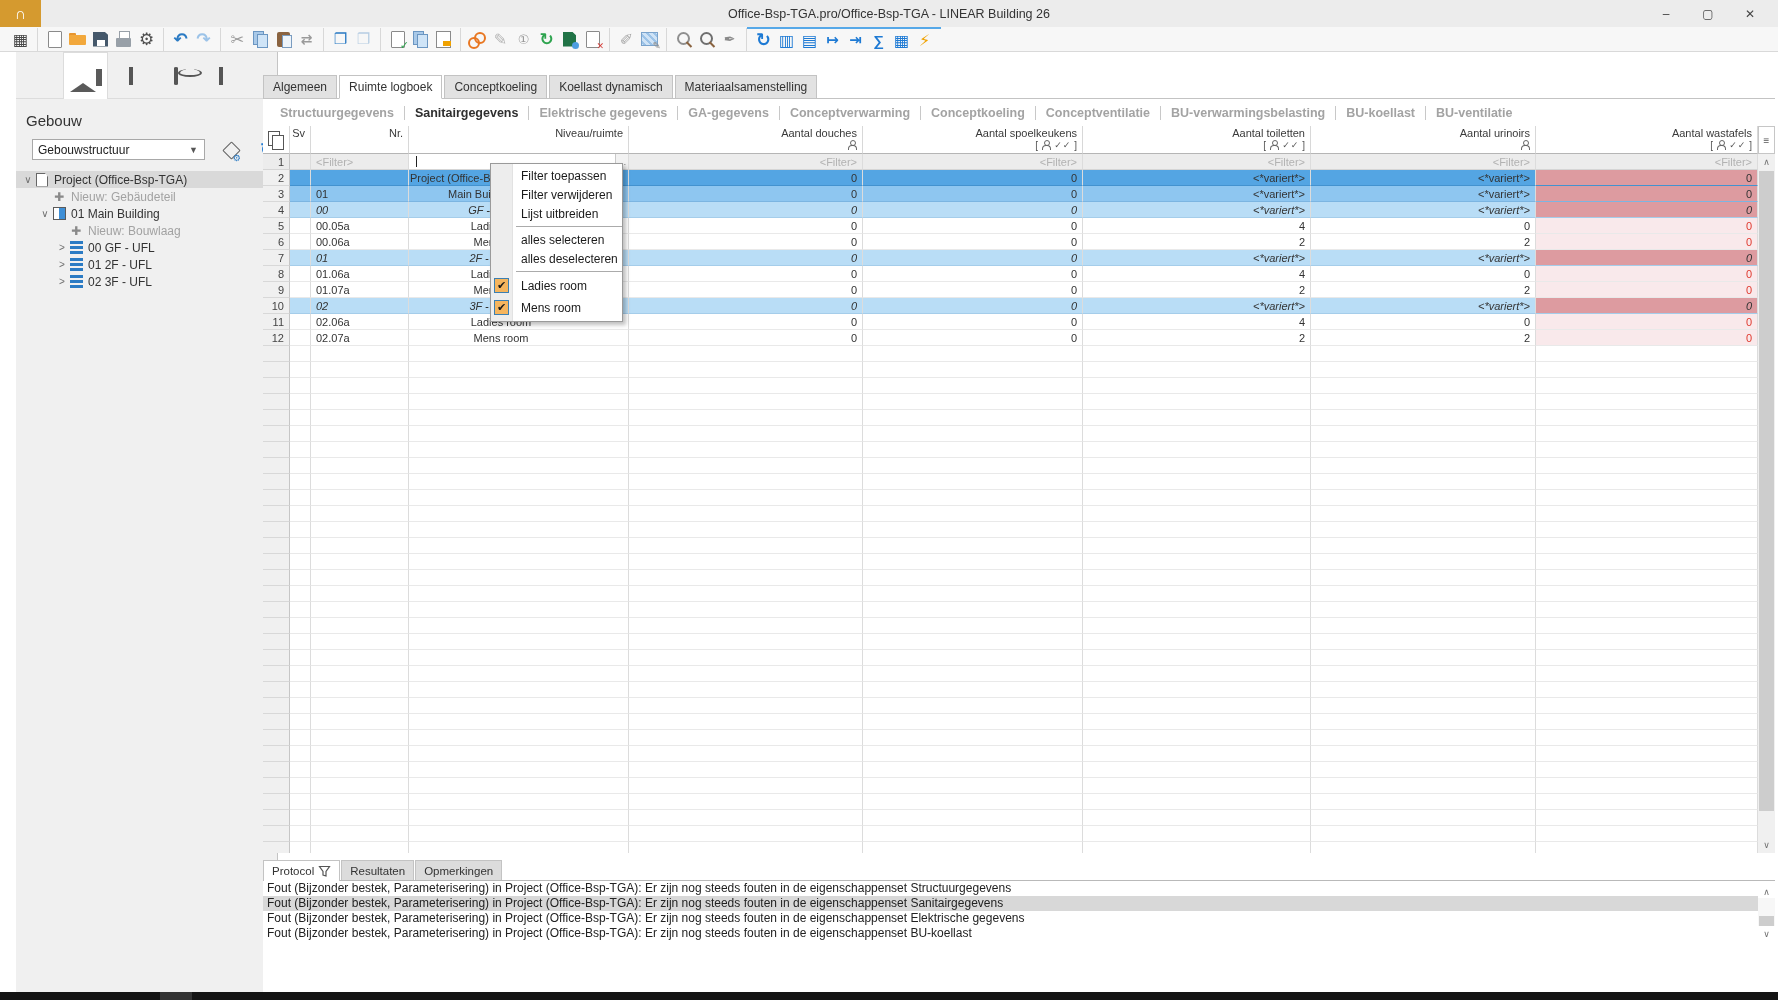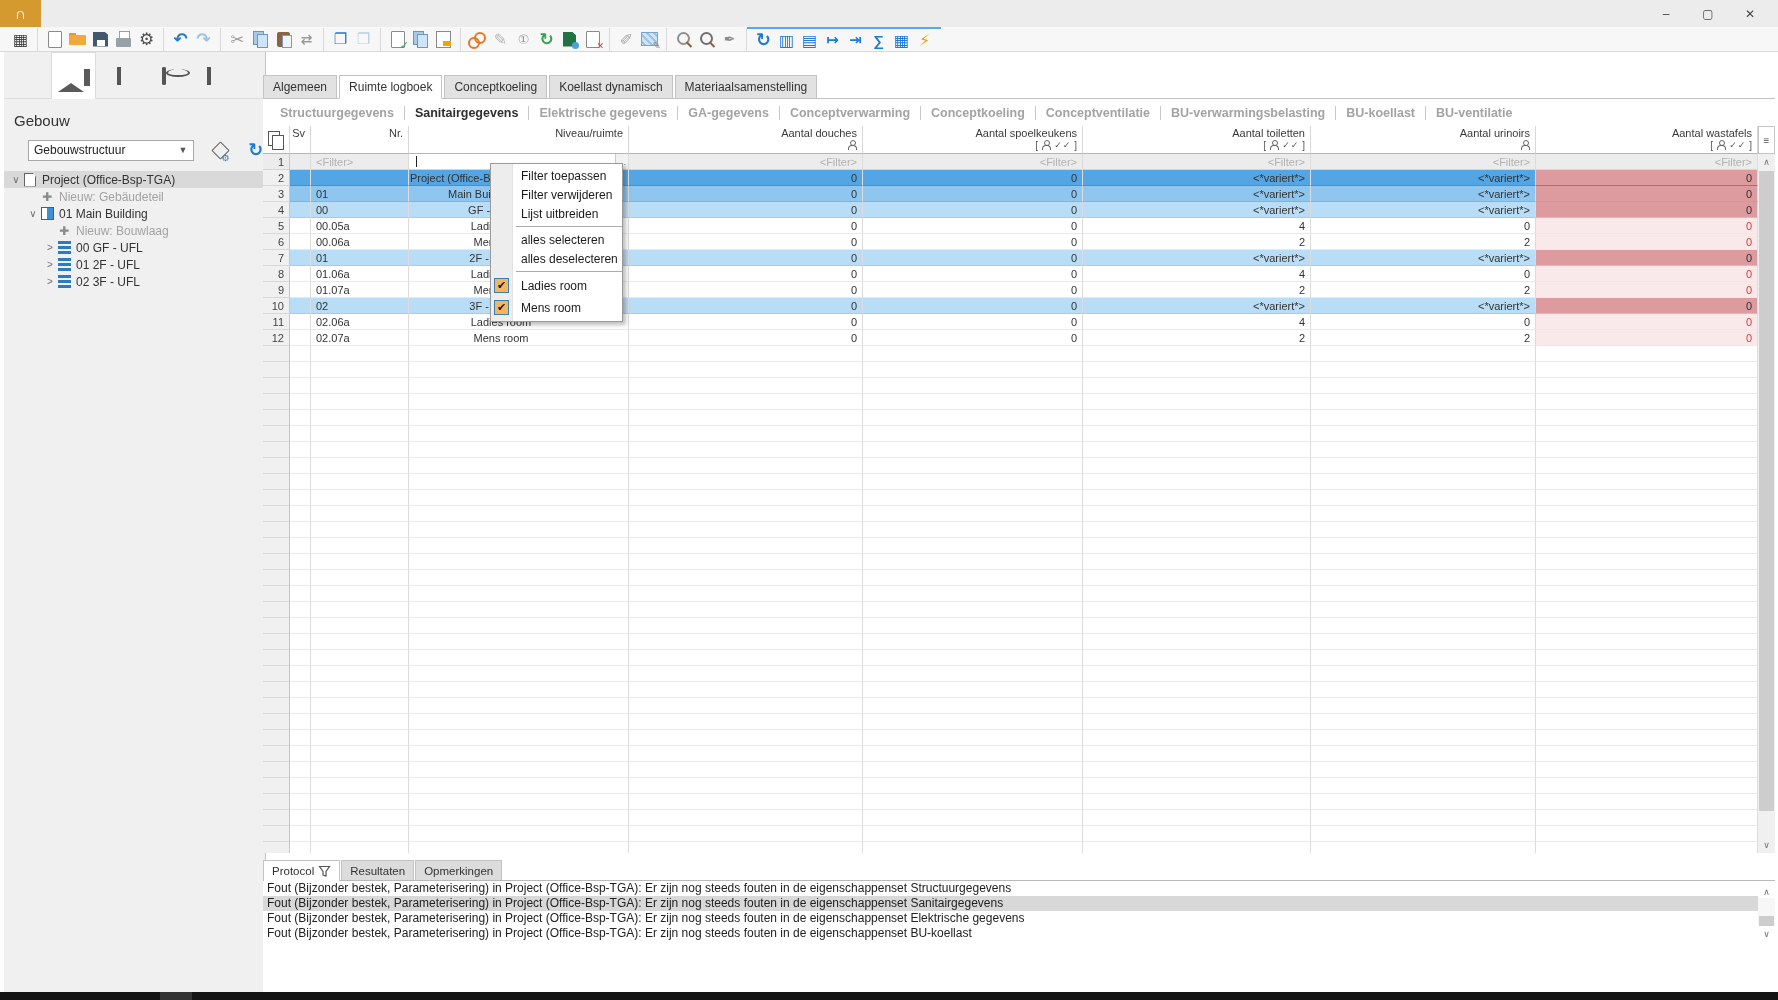--- a/index.html
+++ b/index.html
@@ -38,34 +38,34 @@
   .sh-link::after { content:""; position:absolute; right:3px; top:4px; width:8px; height:8px; border:2px solid #e87722; border-radius:50%; }
   .sh-excel::before { content:""; width:13px; height:15px; background:#217346; clip-path:polygon(0 0,70% 0,100% 25%,100% 100%,0 100%); }
   .sh-excel::after { content:""; position:absolute; right:2px; bottom:1px; width:7px; height:7px; background:#4d9de0; border-radius:50%; }
   .sh-map::before { content:""; width:15px; height:12px; border:1px solid #7aa3cc; background:linear-gradient(45deg,#cfe3f6 25%,#9cc3e8 25%,#9cc3e8 50%,#cfe3f6 50%,#cfe3f6 75%,#9cc3e8 75%); background-size:7px 7px; }
   .sh-map::after { content:"✎"; position:absolute; right:0; bottom:-1px; font-size:10px; color:#8a8a8a; }
   .sh-search::before { content:""; position:absolute; top:4px; left:5px; width:9px; height:9px; border:2px solid #8f8f8f; border-radius:50%; }
   .sh-search::after { content:""; position:absolute; bottom:2px; right:5px; width:2px; height:7px; background:#8a6340; transform:rotate(-45deg); }
   .sh-search2::before { border-color:#6f6f6f; }
 
   
-  #sidebar { position:absolute; left:4px; top:52px; width:262px; height:940px; background:#f0f0f0; border-right:1px solid #c4c4c4; }
+  #sidebar { position:absolute; left:16px; top:52px; width:262px; height:940px; background:#f0f0f0; border-right:1px solid #c4c4c4; }
   #sidenav { display:flex; height:47px; border-bottom:1px solid #dcdcdc; padding-left:2px; }
   .navtab { width:45px; height:47px; display:flex; align-items:center; justify-content:center; position:relative; }
   .navtab.active { background:#fff; border:1px solid #dcdcdc; border-bottom:none; }
   .nav-ham::before { content:""; width:24px; height:3.5px; background:#555; border-radius:1px; box-shadow:0 8px 0 #555, 0 16px 0 #555; margin-bottom:16px; }
   .nav-house { flex-direction:column; }
   .nav-house::before { content:""; width:0; height:0; border-left:13px solid transparent; border-right:13px solid transparent; border-bottom:9px solid #5a5a5a; }
   .nav-house::after { content:""; width:20px; height:13px; border:3px solid #5a5a5a; border-top:none; background:#fff; }
   .nav-list::before { content:""; width:22px; height:18px; border:2.5px solid #555; background:linear-gradient(90deg,#555 5px,transparent 5px,transparent 7px,#b9b9b9 7px); background-size:100% 4px; }
   .nav-db::before { content:""; width:20px; height:17px; border:2.5px solid #555; border-radius:10px/5px; }
   .nav-db::after { content:""; position:absolute; top:17px; width:20px; height:6px; border:2.5px solid #555; border-radius:50%; border-top:none; }
   .nav-report::before { content:""; width:22px; height:18px; border:2.5px solid #555; background:linear-gradient(#555 6px,transparent 6px,transparent 8px,#9a9a9a 8px,#9a9a9a 10px,transparent 10px); }
   #sb-heading { font-size:15px; color:#333; padding:13px 0 10px 10px; }
-  #sb-controls { display:flex; align-items:center; padding-left:24px; gap:17px; }
+  #sb-controls { display:flex; padding-left:16px; gap:17px; }
   #structure-select { width:198px; height:21px; background:#fff; border:1px solid #a8a8a8; display:flex; align-items:center; font-size:12px; padding-left:5px; color:#222; position:relative; }
   #structure-select .caret { margin-left:auto; padding-right:6px; color:#555; font-size:9px; }
   .sb-tool { width:22px; height:22px; display:flex; align-items:center; justify-content:center; position:relative; }
   .dd-tag::before { content:""; width:11px; height:11px; border:1.5px solid #666; transform:rotate(45deg); border-radius:1px; }
   .dd-tag::after { content:"⚙"; position:absolute; right:0; bottom:-2px; font-size:9px; color:#2b7bc4; }
   .dd-refresh { color:#1e7ad4; font-size:18px; font-weight:bold; }
   #tree { margin-top:10px; }
   .trow-item { height:17px; display:flex; align-items:center; font-size:12px; color:#333; }
   .trow-item.selected { background:#d9d9d9; }
   .trow-item.muted .tlabel { color:#a2a2a2; }
@@ -102,21 +102,21 @@
   .hdr-copy::after { content:""; position:absolute; left:5px; top:5px; width:10px; height:13px; border:1.5px solid #555; background:#fff; }
   
   .frow .c { background:#ececec; color:#b2b2b2; border-bottom:1px solid #d5d5d5; }
   .frow .rn { color:#444; }
   #fniveau { background:#fff !important; position:relative; }
   #fniveau .caret-line { width:1px; height:11px; background:#222; margin-left:2px; }
   #fniveau .dots-btn { position:absolute; right:0; top:0; width:13px; height:15px; background:#f2f2f2; border-left:1px solid #c9c9c9; color:#777; font-size:9px; display:flex; align-items:center; justify-content:center; }
   
   .tone-sel .c:not(.rn) { background:#54a5e3; border-bottom-color:#4392cf; }
   .tone-mid .c:not(.rn) { background:#8ec6f0; border-bottom-color:#7cb5e1; }
-  .tone-light .c:not(.rn) { background:#b9ddf6; border-bottom-color:#a5cdea; }
+  .tone-light .c:not(.rn) { background:#b9ddf6; border-bottom-color:#a5cdea;font-style:italic; }
   .werr-dark { background:#dd9ba0 !important; color:#333 !important; }
   .werr-light { background:#f9e9eb !important; color:#e03a2f !important; }
   
   .person { width:10px; height:11px; position:relative; display:inline-block; }
   .person::before { content:""; position:absolute; left:2.5px; top:0; width:4px; height:4px; border:1px solid #666; border-radius:50%; }
   .person::after { content:""; position:absolute; left:0.5px; top:5.5px; width:7px; height:4px; border:1px solid #666; border-bottom:none; border-radius:4px 4px 0 0; }
   .chk2 { letter-spacing:1px; font-size:9px; color:#555; }
   .brk { color:#555; font-size:10px; }
   
   #vscroll { position:absolute; right:0; top:0; width:17px; height:727px; }
@@ -148,20 +148,21 @@
   #ps-down { position:absolute; bottom:0; left:0; right:0; }
 
   #blackbar { position:absolute; left:0; top:992px; width:1778px; height:8px; background:#141414; }
   #blackbar .seg { position:absolute; left:160px; width:32px; height:8px; background:#333; }
 </style>
 </head>
 <body>
 
 <div id="titlebar">
   <div id="appicon">∩</div>
+  <div id="title">Office-Bsp-TGA.pro/Office-Bsp-TGA  -  LINEAR Building 26</div>
   <div id="winctrls">
       <span class="winbtn">–</span>
       <span class="winbtn">▢</span>
       <span class="winbtn">✕</span>
     </div>
 </div>
 
 <div id="toolbar">
     <div class="tb-group">
       <span class="tb-icon" style="color: rgb(74, 74, 74); font-size: 16px;">▦</span>

